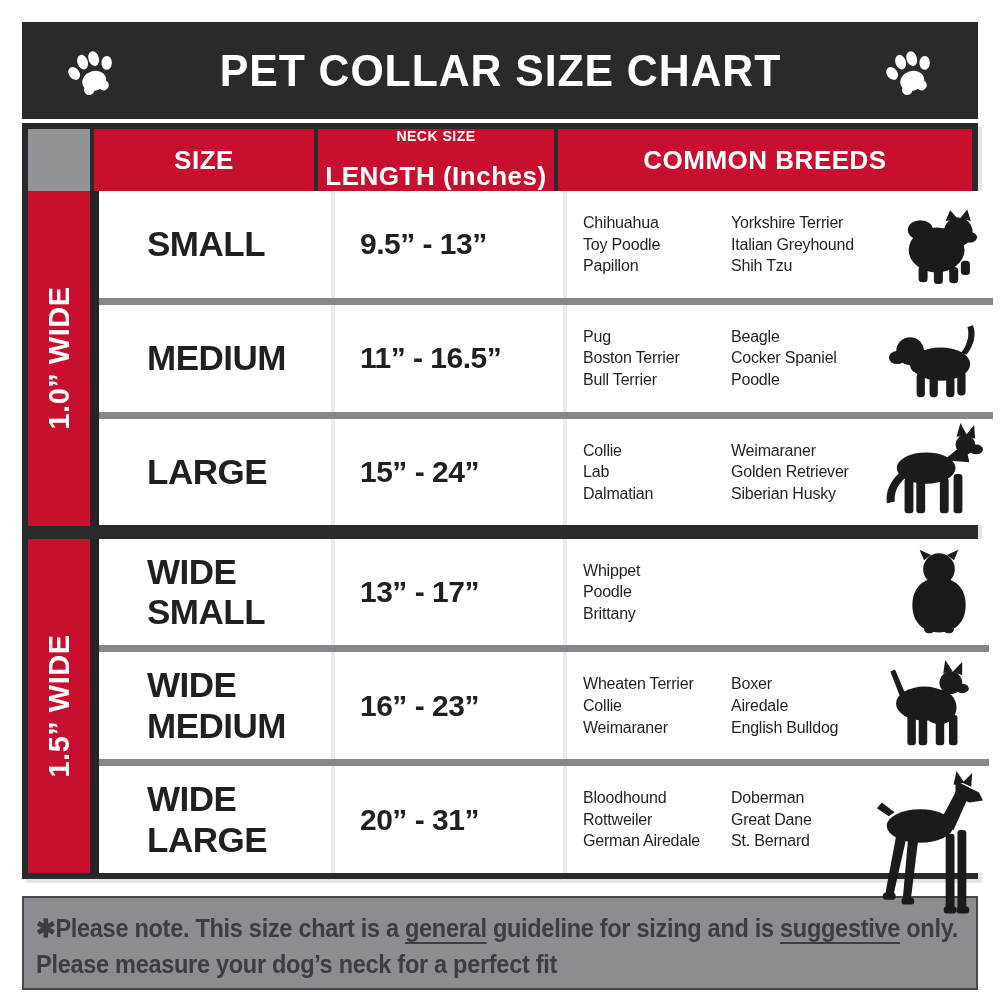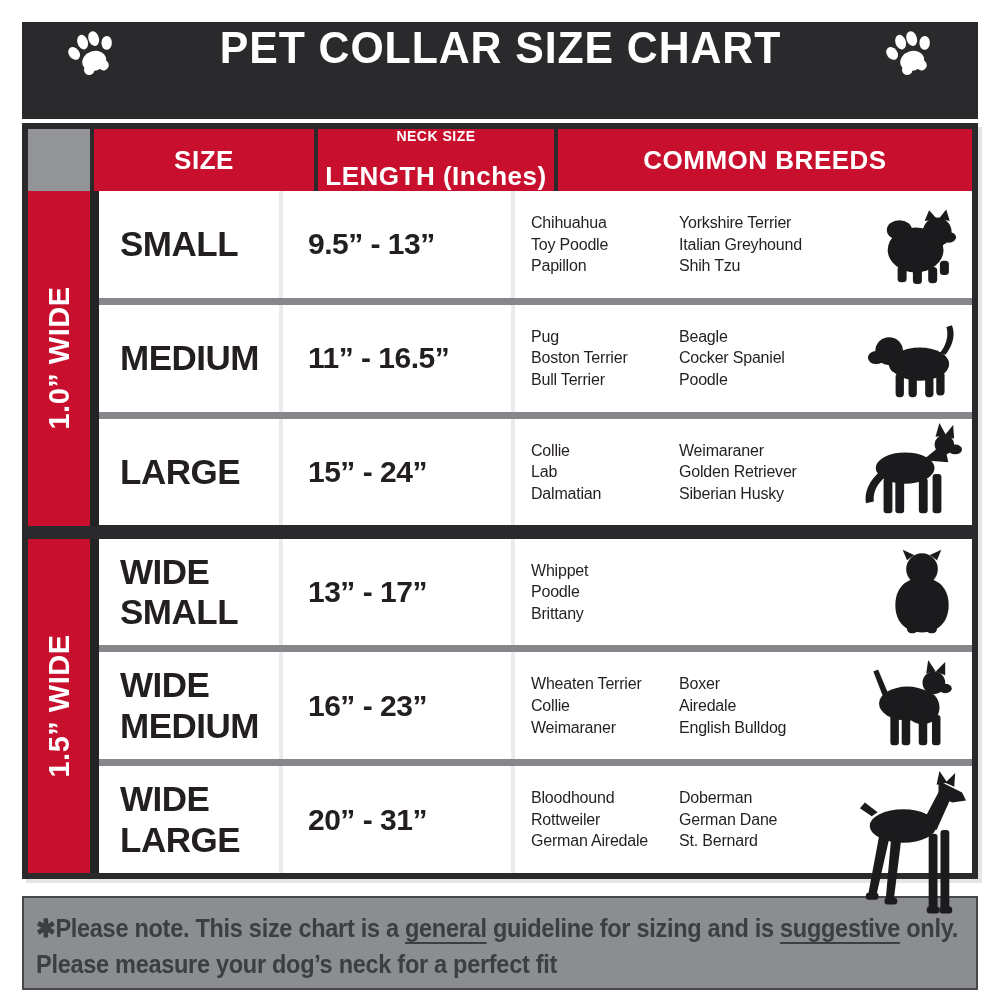--- a/index.html
+++ b/index.html
@@ -1,21 +1,21 @@
 <!DOCTYPE html>
 <html><head>
 <meta charset="utf-8">
 <style>
   html,body{margin:0;padding:0;background:#ffffff;}
   .page{width:1000px;height:1000px;background:#ffffff;position:relative;
         font-family:"Liberation Sans", sans-serif;color:#231f20;overflow:hidden;}
   .sheet{position:absolute;left:22px;top:22px;width:956px;}
 
   
-  .titlebar{height:97px;background:#2a2a2c;display:flex;align-items:flex-start;
+  .titlebar{height:97px;background:#2a2a2c;display:flex;align-items:center;
             justify-content:space-between;padding:0 40px;box-sizing:border-box;gap:9px;}
   .title{color:#ffffff;font-size:45px;font-weight:bold;letter-spacing:1px;
          transform:scaleX(.95);white-space:nowrap;}
   .paw svg{display:block;}
 
   
   .frame{margin-top:4px;height:756px;background:#2a2a2c;border:6px solid #2a2a2c;
          box-sizing:border-box;position:relative;z-index:2;
          box-shadow:4px 4px 0 rgba(0,0,0,.10);}
   .header-row{height:58px;display:grid;grid-template-columns:62px 220px 236px 1fr;
@@ -33,22 +33,22 @@
   .band-label{position:absolute;top:50%;left:50%;
               transform:translate(-50%,-50%) rotate(-90deg);
               color:#fff;font-weight:bold;font-size:29px;white-space:nowrap;
               letter-spacing:.5px;}
   .bandstrip{background:#232325;}
   .rows-col{display:flex;flex-direction:column;}
   .row{flex:1;display:flex;background:#ffffff;min-height:0;}
   .row + .row{border-top:7px solid #85878a;}
   .section-sep{height:13px;background:#2a2a2c;}
 
-  .size-cell{width:184px;border-right:4px solid #ebebeb;display:flex;
-             flex-direction:column;justify-content:center;padding-left:21px;
+  .size-cell{width:236px;border-right:4px solid #ebebeb;display:flex;
+             flex-direction:column;justify-content:center;padding-left:48px;
              box-sizing:border-box;}
   .size-line{font-size:35px;font-weight:bold;line-height:1.15;letter-spacing:-.5px;}
   .size-line:empty{display:none;}
   .range-cell{width:232px;border-right:4px solid #ebebeb;display:flex;
               align-items:center;padding-left:25px;box-sizing:border-box;
               font-size:30px;font-weight:bold;letter-spacing:-.5px;}
   .breeds-cell{flex:1;display:flex;align-items:center;padding-left:16px;
                box-sizing:border-box;position:relative;}
   .breed-col{width:148px;font-size:16px;line-height:1.35;letter-spacing:-.2px;
              white-space:nowrap;}
@@ -328,21 +328,21 @@
                 <span>20” - 31”</span>
               </div>
               <div class="breeds-cell">
                 <div class="breed-col">
                   <div>Bloodhound</div>
                   <div>Rottweiler</div>
                   <div>German Airedale</div>
                 </div>
                 <div class="breed-col">
                   <div>Doberman</div>
-                  <div>German Dane</div>
+                  <div>Great Dane</div>
                   <div>St. Bernard</div>
                 </div>
                 <div class="dog dog-tall">
                   <svg viewBox="0 0 120 170" width="118" height="167">
                     <g fill="#1b1b1d">
                       <ellipse cx="52" cy="58" rx="34" ry="17"></ellipse>
                       <path d="M72 54 L92 16 L104 22 L86 62 Z"></path>
                       <path d="M88 12 L112 24 L116 32 L102 34 L88 28 Z"></path>
                       <path d="M86 16 L89 2 L97 14 Z"></path>
                         <path d="M95 14 L105 4 L104 18 Z"></path>

